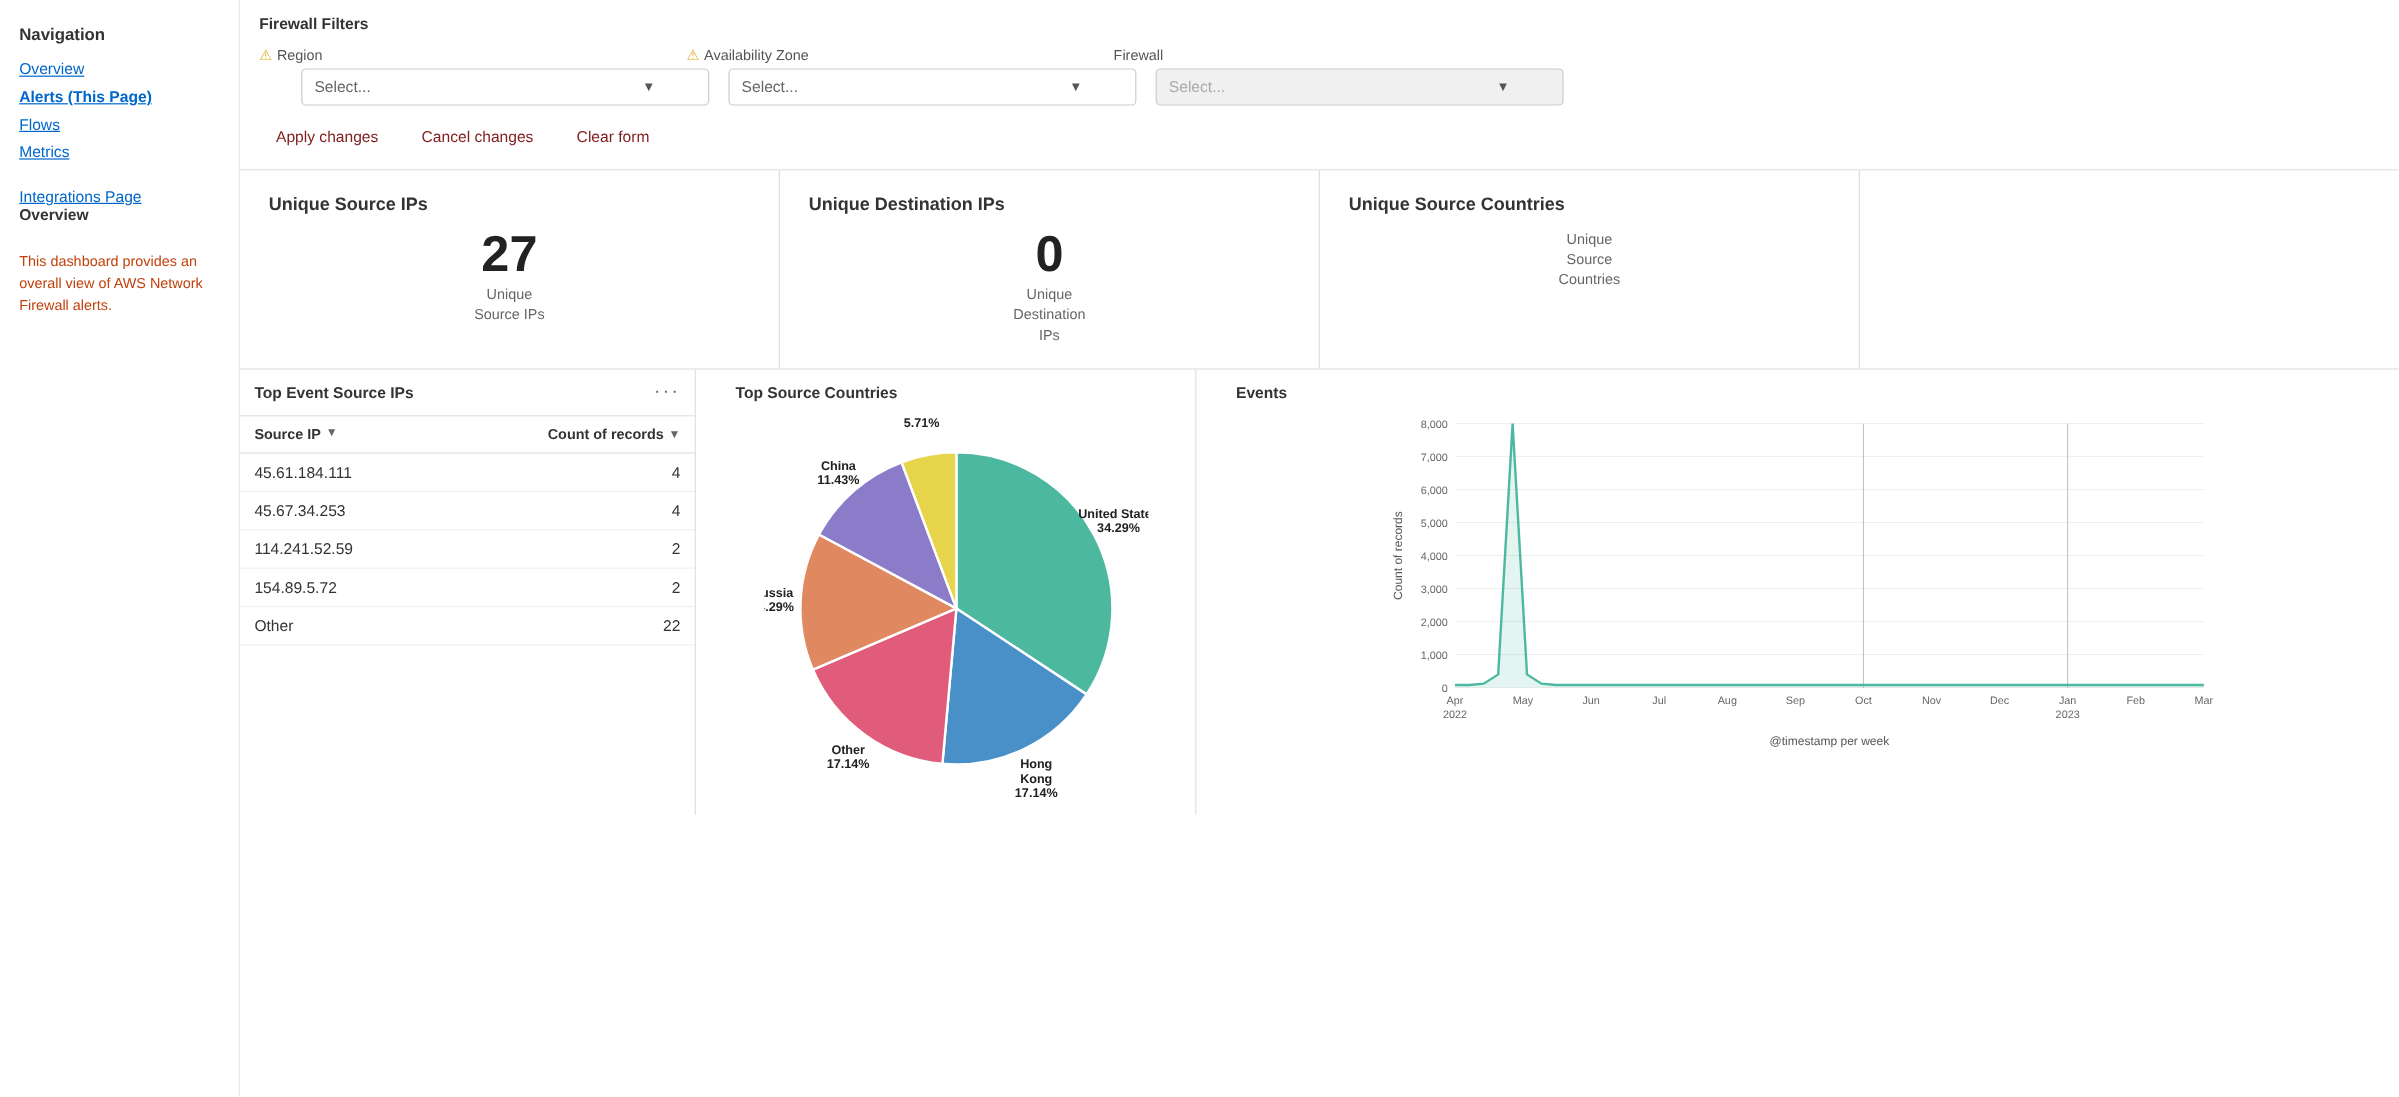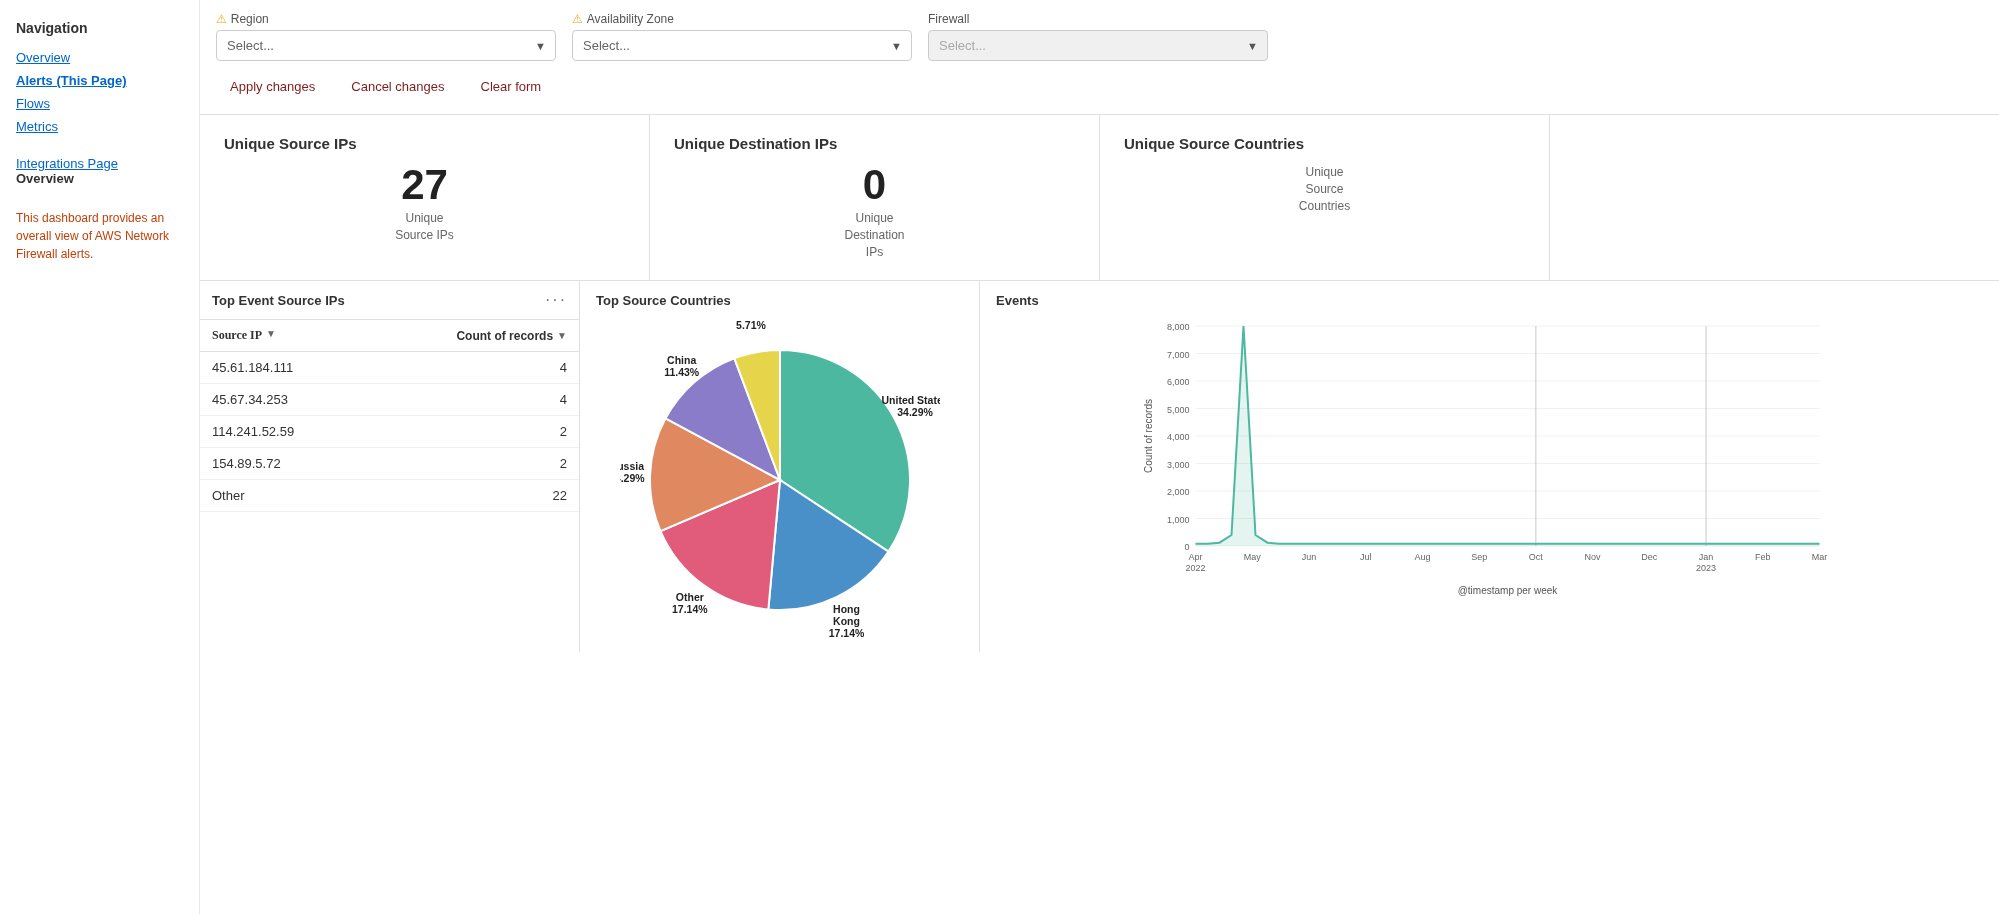--- a/index.html
+++ b/index.html
@@ -41,20 +41,21 @@
     .filter-select {
       border: 1px solid #ccc;
       border-radius: 4px;
       padding: 6px 30px 6px 10px;
       font-size: 13px;
       background: #fff;
       appearance: none;
       cursor: pointer;
       position: relative;
       min-width: 180px;
+      margin-left: 35px;
     }
     .select-wrapper {
       position: relative;
       display: inline-block;
     }
     .select-wrapper select {
       width: 100%;
       border: 1px solid #ccc;
       border-radius: 4px;
       padding: 7px 32px 7px 10px;
@@ -101,20 +102,21 @@
       text-align: center;
     }
     .stat-card:last-child { border-right: none; }
     .stat-label { font-size: 15px; font-weight: 600; color: #333; text-align: left; margin-bottom: 12px; }
     .stat-number { font-size: 42px; font-weight: 700; color: #222; line-height: 1; margin-bottom: 4px; }
     .stat-sublabel { font-size: 12px; color: #666; line-height: 1.4; }
 
     
     .bottom-row {
       display: flex;
+      gap: 17px;
     }
 
     
     .table-panel {
       width: 380px;
       min-width: 380px;
       border-right: 1px solid #e0e0e0;
     }
     .panel-header {
       padding: 10px 12px;
@@ -126,21 +128,21 @@
     .panel-title { font-weight: 700; font-size: 13px; }
     .panel-menu-btn { cursor: pointer; color: #666; font-size: 16px; letter-spacing: 2px; }
     .table-header {
       display: flex;
       padding: 8px 12px;
       border-bottom: 1px solid #e0e0e0;
       font-weight: 600;
       font-size: 12px;
       color: #333;
     }
-    .col-source { flex: 1; display: flex; gap: 4px; font-family: Liberation Serif, serif; }
+    .col-source { flex: 1; display: flex; gap: 4px; }
     .col-count { min-width: 120px; text-align: right; display: flex; align-items: center; justify-content: flex-end; gap: 4px; }
     .sort-icon { font-size: 10px; color: #666; }
     .table-row-item {
       display: flex;
       padding: 8px 12px;
       border-bottom: 1px solid #f0f0f0;
       font-size: 13px;
     }
     .row-source { flex: 1; color: #333; }
     .row-count { min-width: 120px; text-align: right; color: #333; }
@@ -185,20 +187,21 @@
   <a class="nav-link">Integrations Page</a>
   <br>
   <div class="sidebar-section-title">Overview</div>
   <br>
   <div class="sidebar-desc">This dashboard provides an overall view of AWS Network Firewall alerts.</div>
 </div>
 
 <div id="main">
 
   <div class="filters-section">
+    <div class="filters-title">Firewall Filters</div>
     <div class="filters-row">
 
       <div class="filter-group">
         <div class="filter-label">
           <span class="warning-icon">⚠</span>
           <span>Region</span>
         </div>
         <div class="select-wrapper region-select">
           <select class="filter-select">
             <option value="">Select...</option>

